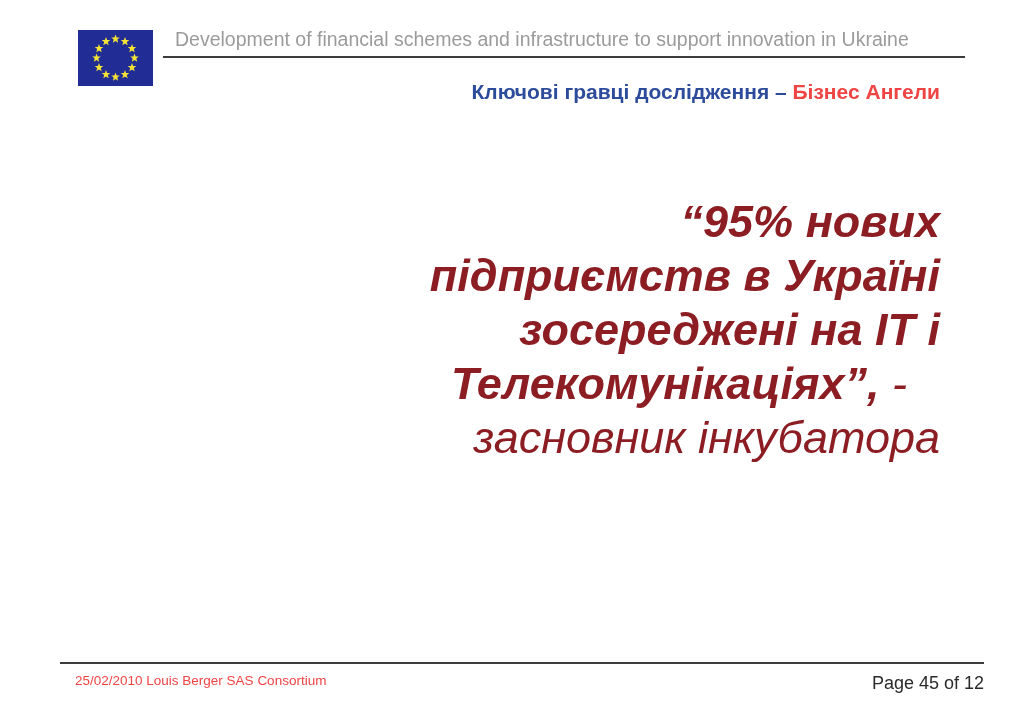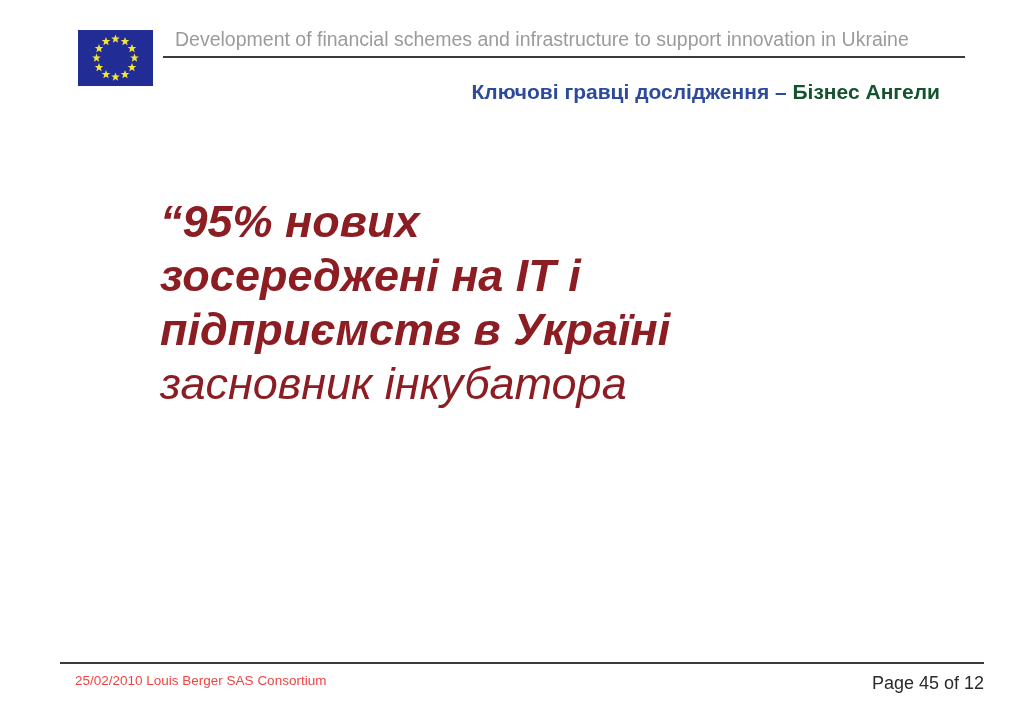--- a/index.html
+++ b/index.html
@@ -47,29 +47,29 @@
   .slide-title {
     position: absolute;
     top: 80px;
     right: 83px;
     font-size: 21px;
     font-weight: bold;
     white-space: nowrap;
     text-align: right;
   }
   .t-blue { color: #2D4B9B; padding-left: 8px; }
-  .t-red  { color: #14532d; }
+  .t-red  { color: #ef4444; }
 
   
   .quote {
     position: absolute;
     top: 195px;
     right: 83px;
     width: 780px;
-    text-align: left;
+    text-align: right;
     font-style: italic;
     font-size: 45px;
     line-height: 54px;
     color: #8B1D23;
     letter-spacing: 0px;
   }
   .q-line { white-space: nowrap; }
   .q-bold { font-weight: bold; }
   .q-reg  { font-weight: normal; }
   .gap-after { padding-right: 33px; }
@@ -132,24 +132,27 @@
 
   <div class="slide-title">
     <span class="t-blue">Ключові гравці дослідження – </span><span class="t-red">Бізнес Ангели</span>
   </div>
 
   <div class="quote">
     <div class="q-line">
       <span class="q-bold">“95% нових</span><span class="q-reg"></span>
     </div>
     <div class="q-line">
+      <span class="q-bold">підприємств в Україні</span><span class="q-reg"></span>
+    </div>
+    <div class="q-line">
       <span class="q-bold">зосереджені на ІТ і</span><span class="q-reg"></span>
     </div>
     <div class="q-line">
-      <span class="q-bold">підприємств в Україні</span><span class="q-reg"></span>
+      <span class="q-bold">Телекомунікаціях”,</span><span class="q-reg gap-after"> -</span>
     </div>
     <div class="q-line">
       <span class="q-bold"></span><span class="q-reg">засновник інкубатора</span>
     </div>
   </div>
 
   <div class="footer-rule"></div>
   <div class="footer-left">25/02/2010 Louis Berger SAS Consortium</div>
   <div class="footer-right">Page 45 of 12</div>
 

